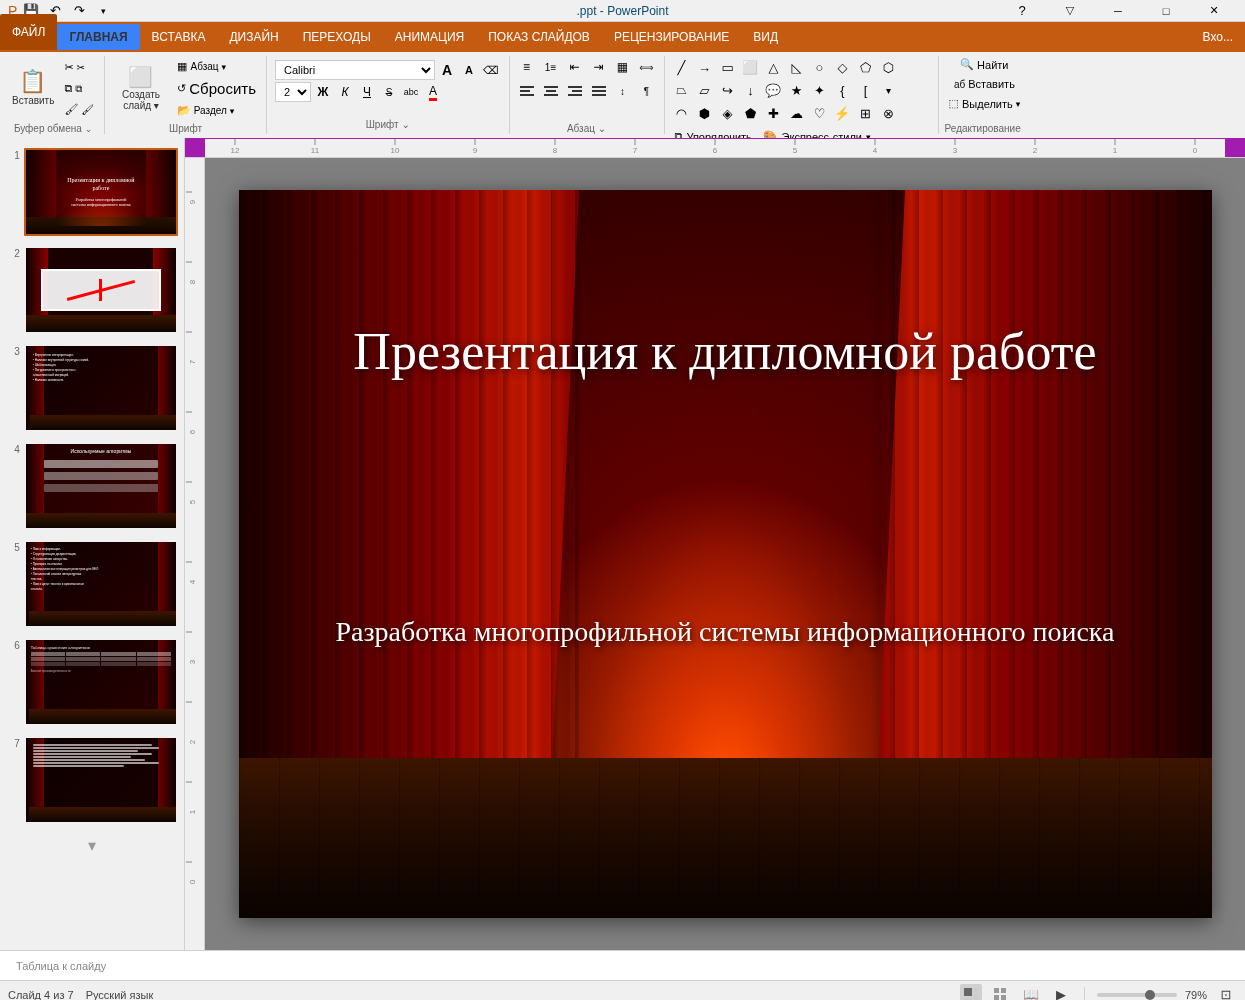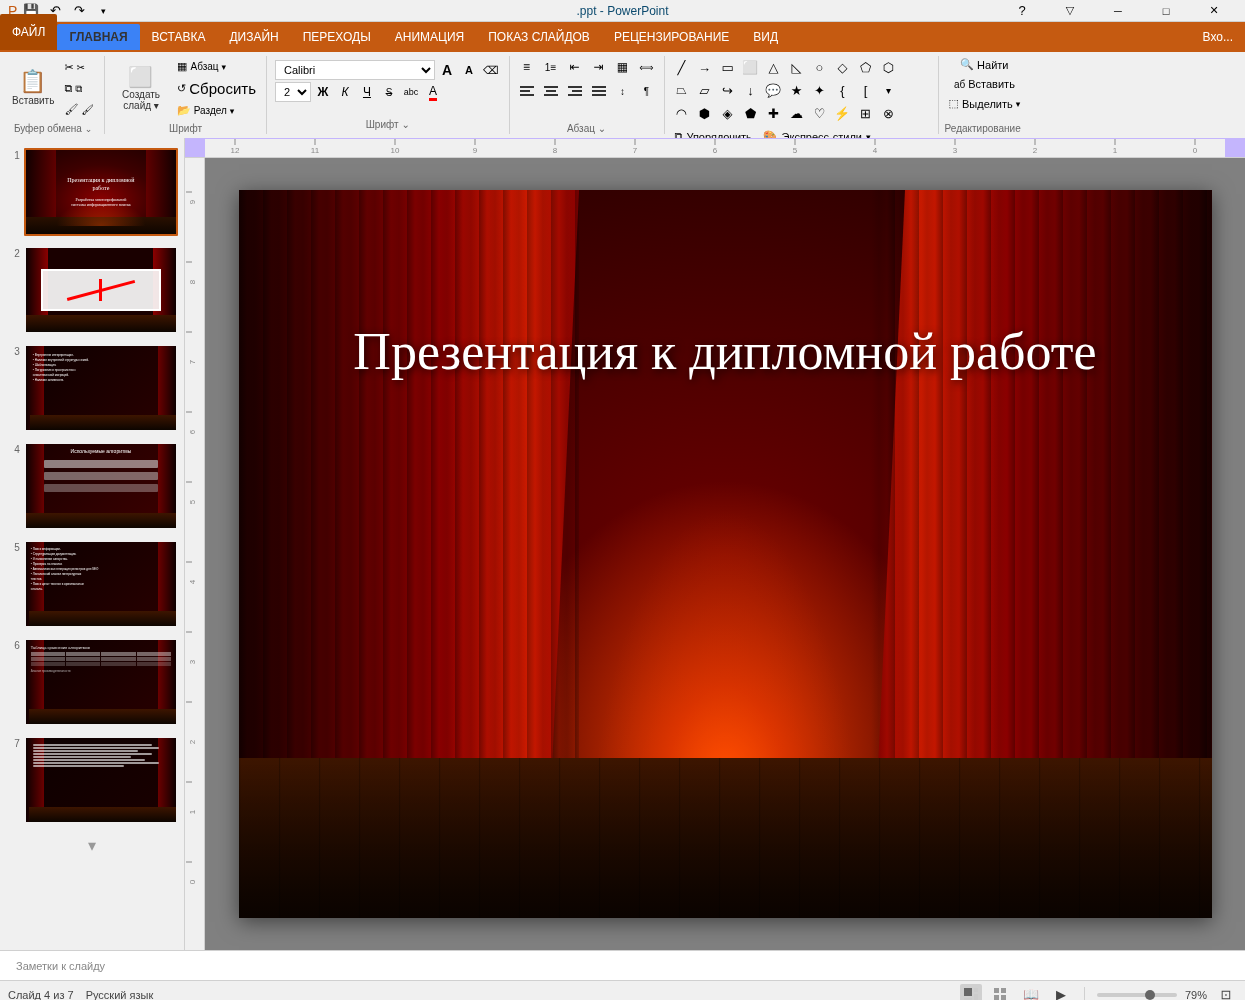--- a/index.html
+++ b/index.html
@@ -208,21 +208,21 @@
     }
 
     
     .ruler-area {
       display: flex;
       flex-direction: column;
       flex: 1;
     }
     .h-ruler {
       height: 20px;
-      background: #c4b5fd;
+      background: #a21caf;
       border-bottom: 1px solid #d0d0d0;
       display: flex;
       align-items: flex-end;
       padding-left: 20px;
       overflow: hidden;
       position: relative;
     }
 
     
     .editor-wrapper {
@@ -888,28 +888,29 @@
 
           <div class="spotlight"></div>
 
           <div class="floor-boards">
             <div class="floor-lines"></div>
             <div class="floor-perspective"></div>
           </div>
 
           <div class="slide-text-title">Презентация к дипломной работе</div>
 
+          <div class="slide-text-subtitle">Разработка многопрофильной системы информационного поиска</div>
         </div>
       </div>
     </div>
   </div>
 </div>
 
 <div class="notes-area">
-  <span style="color:#888; cursor:text;">Заметки к слайду</span>
+  <span style="color:#888; cursor:text;">Таблица к слайду</span>
 </div>
 
 <div class="status-bar">
   <div class="status-left">
     <span>Слайд 4 из 7</span>
     <span>Русский язык</span>
   </div>
   <div class="status-right">
     <div class="view-btn active" title="Обычный">
       <svg width="14" height="14">

